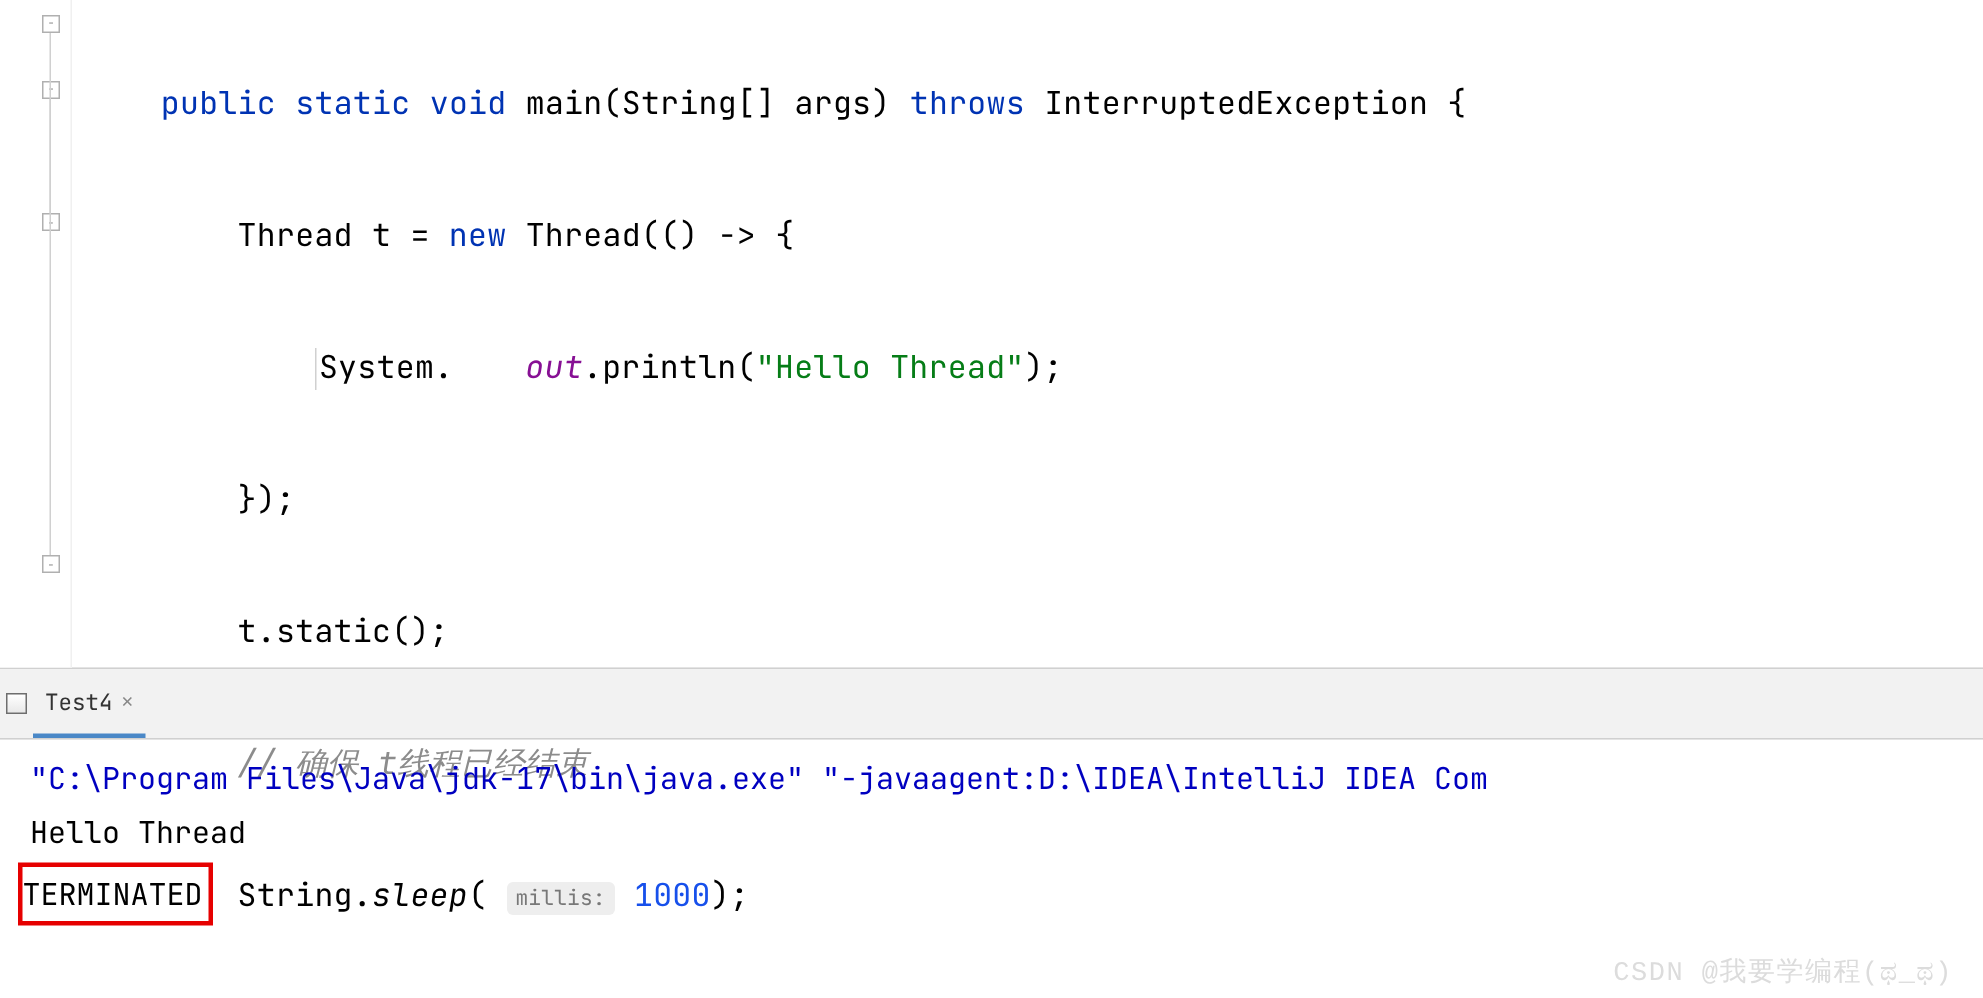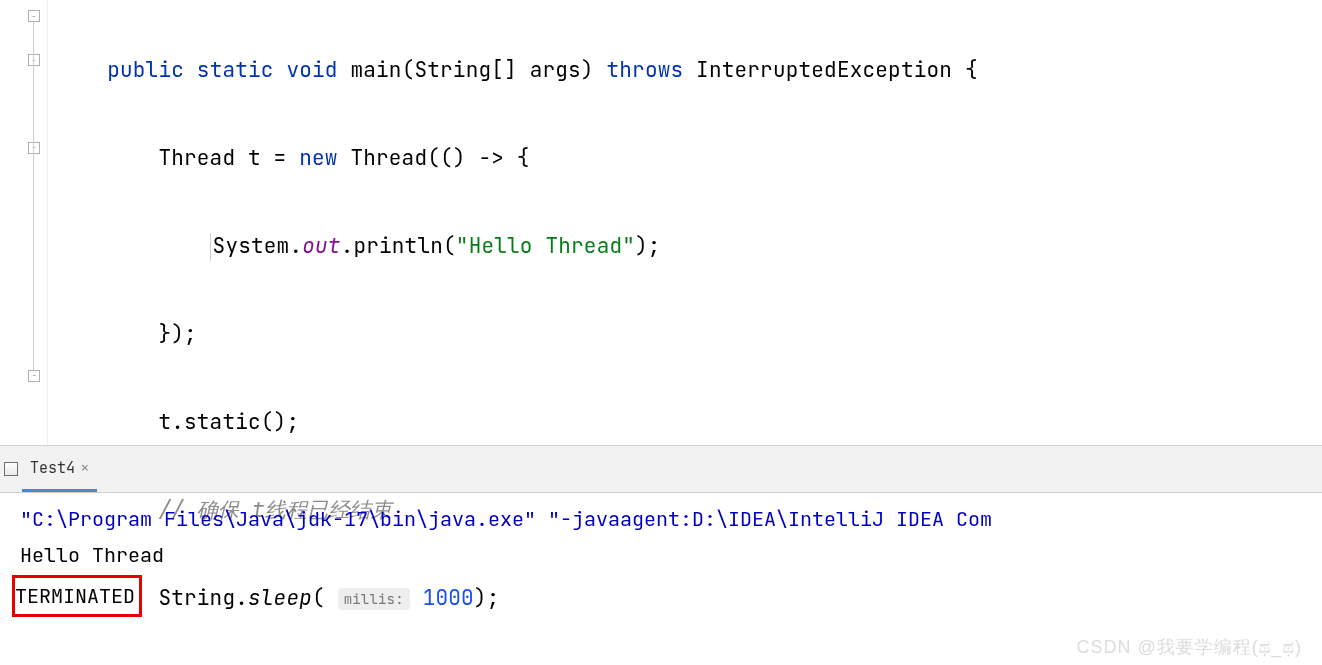--- a/index.html
+++ b/index.html
@@ -45,21 +45,21 @@
       flex: 1;
       padding-left: 8px;
       padding-top: 4px;
       font-size: 21px;
       line-height: 44px;
       white-space: pre;
       letter-spacing: 0.2px;
     }
     .kw { color: #0033b3; }
     .str { color: #067d17; }
-    .field { color: #871094; font-style: italic; }
+    .field { color: #871094; font-style: italic; margin-left: 48px; }
     .method-static { font-style: italic; }
     .num { color: #1750eb; text-align: right; }
     .comment { color: #8c8c8c; font-style: italic; }
     .param-hint {
       background: #eeeeee;
       color: #787878;
       font-size: 14px;
       padding: 2px 6px;
       border-radius: 4px;
       font-style: normal;
@@ -124,21 +124,21 @@
       margin-top: 2px;
       margin-left: -8px;
     }
 
     .watermark {
       position: absolute;
       right: 20px;
       bottom: 6px;
       color: #dcdcdc;
       font-size: 18px;
-      font-family: Liberation Sans, sans-serif;
+      font-family: Liberation Mono, monospace;
       letter-spacing: 1px;
     }
   </style>
 </head>
 <body>
 
 <div class="editor-area">
   <div class="gutter">
     <div class="fold-marker" style="top:10px;">−</div>
     <div class="fold-marker" style="top:54px;">−</div>

